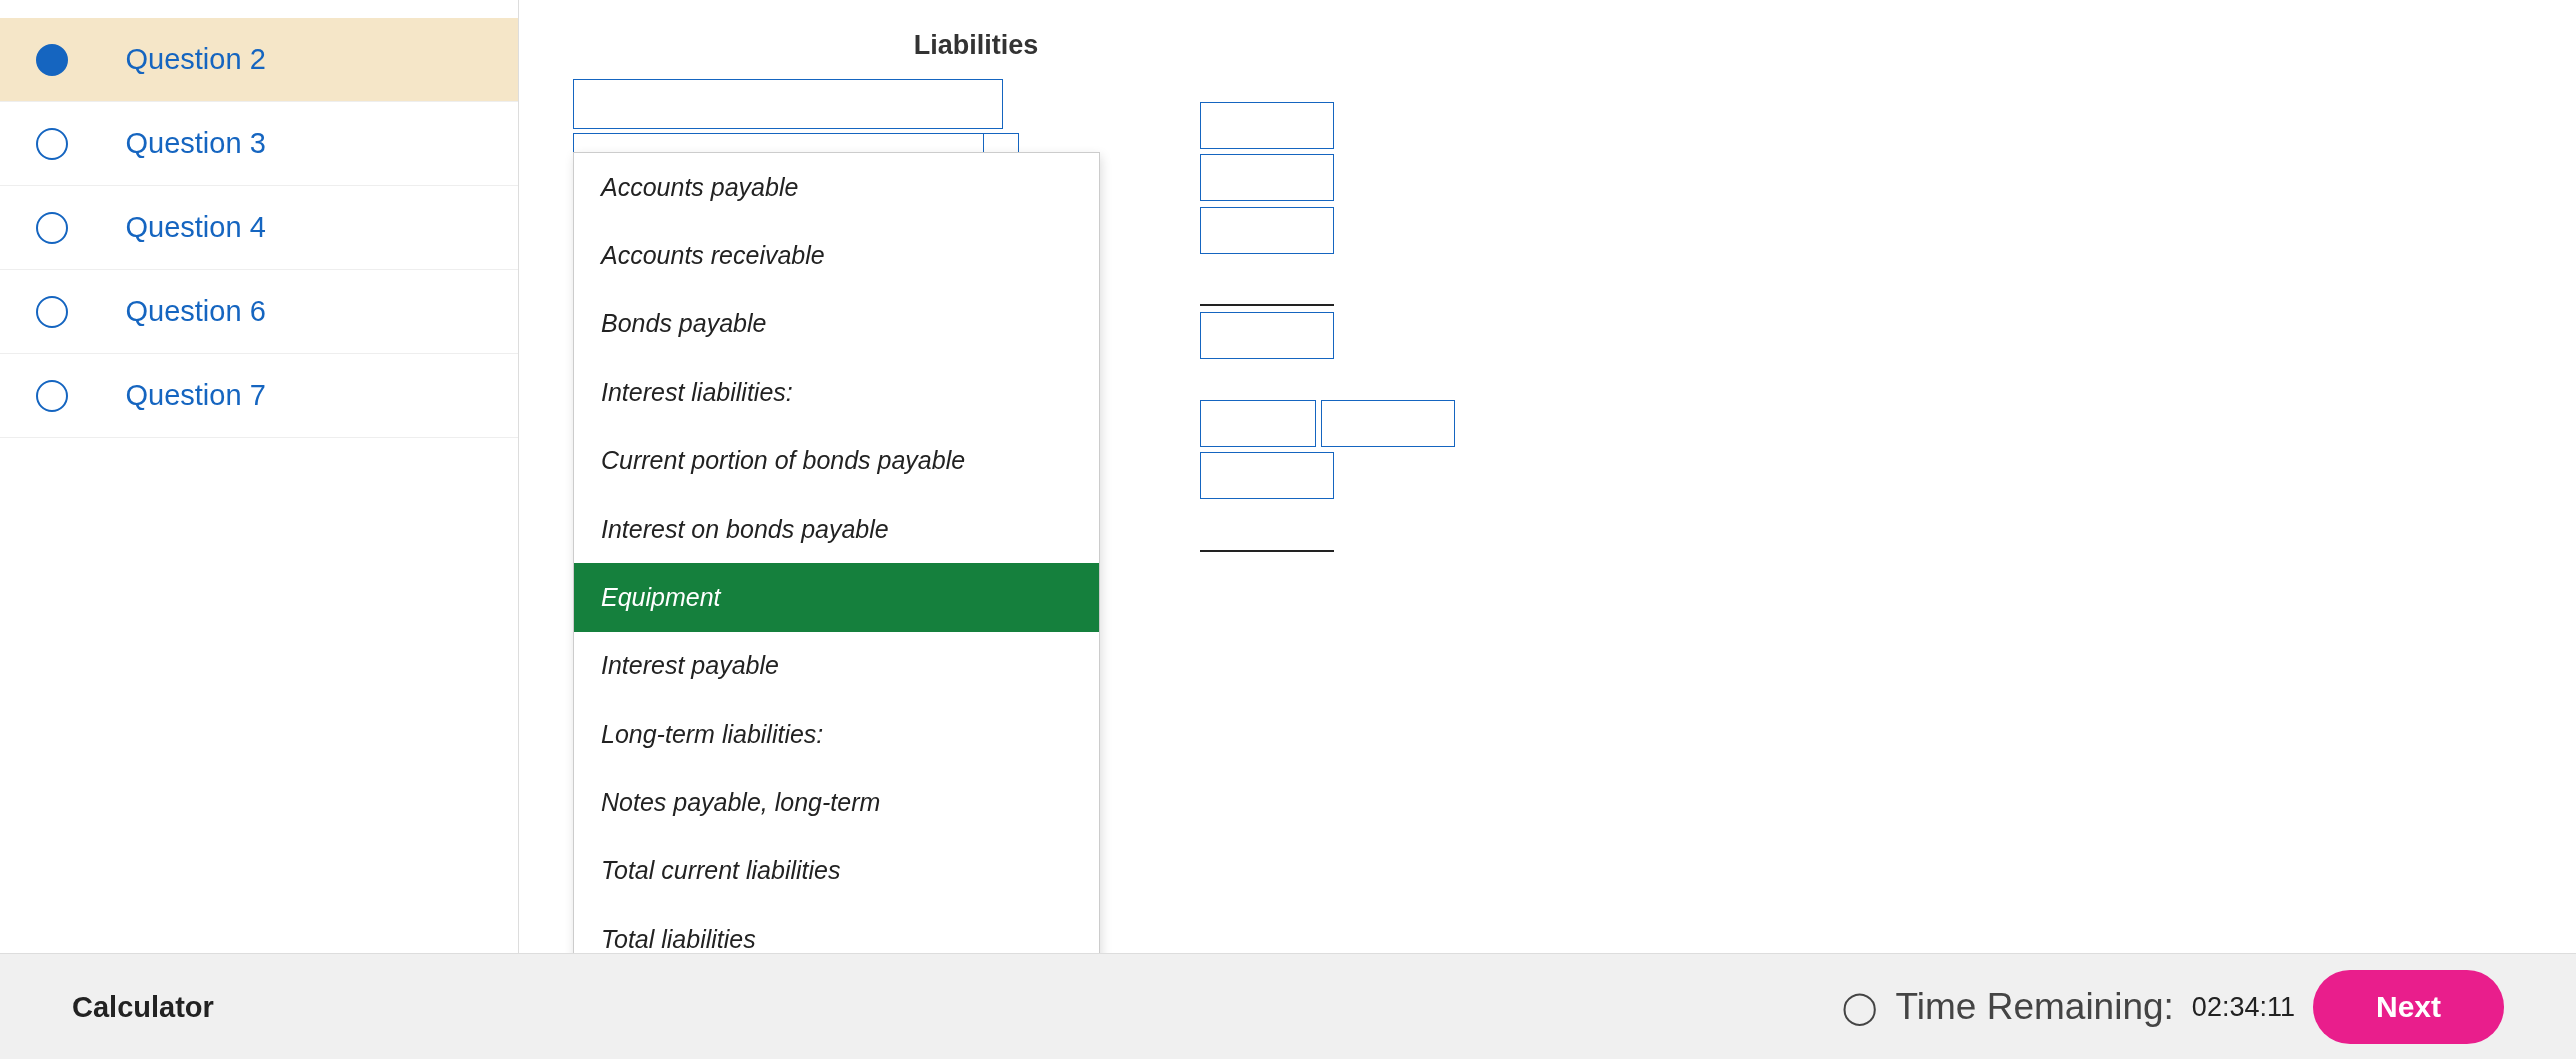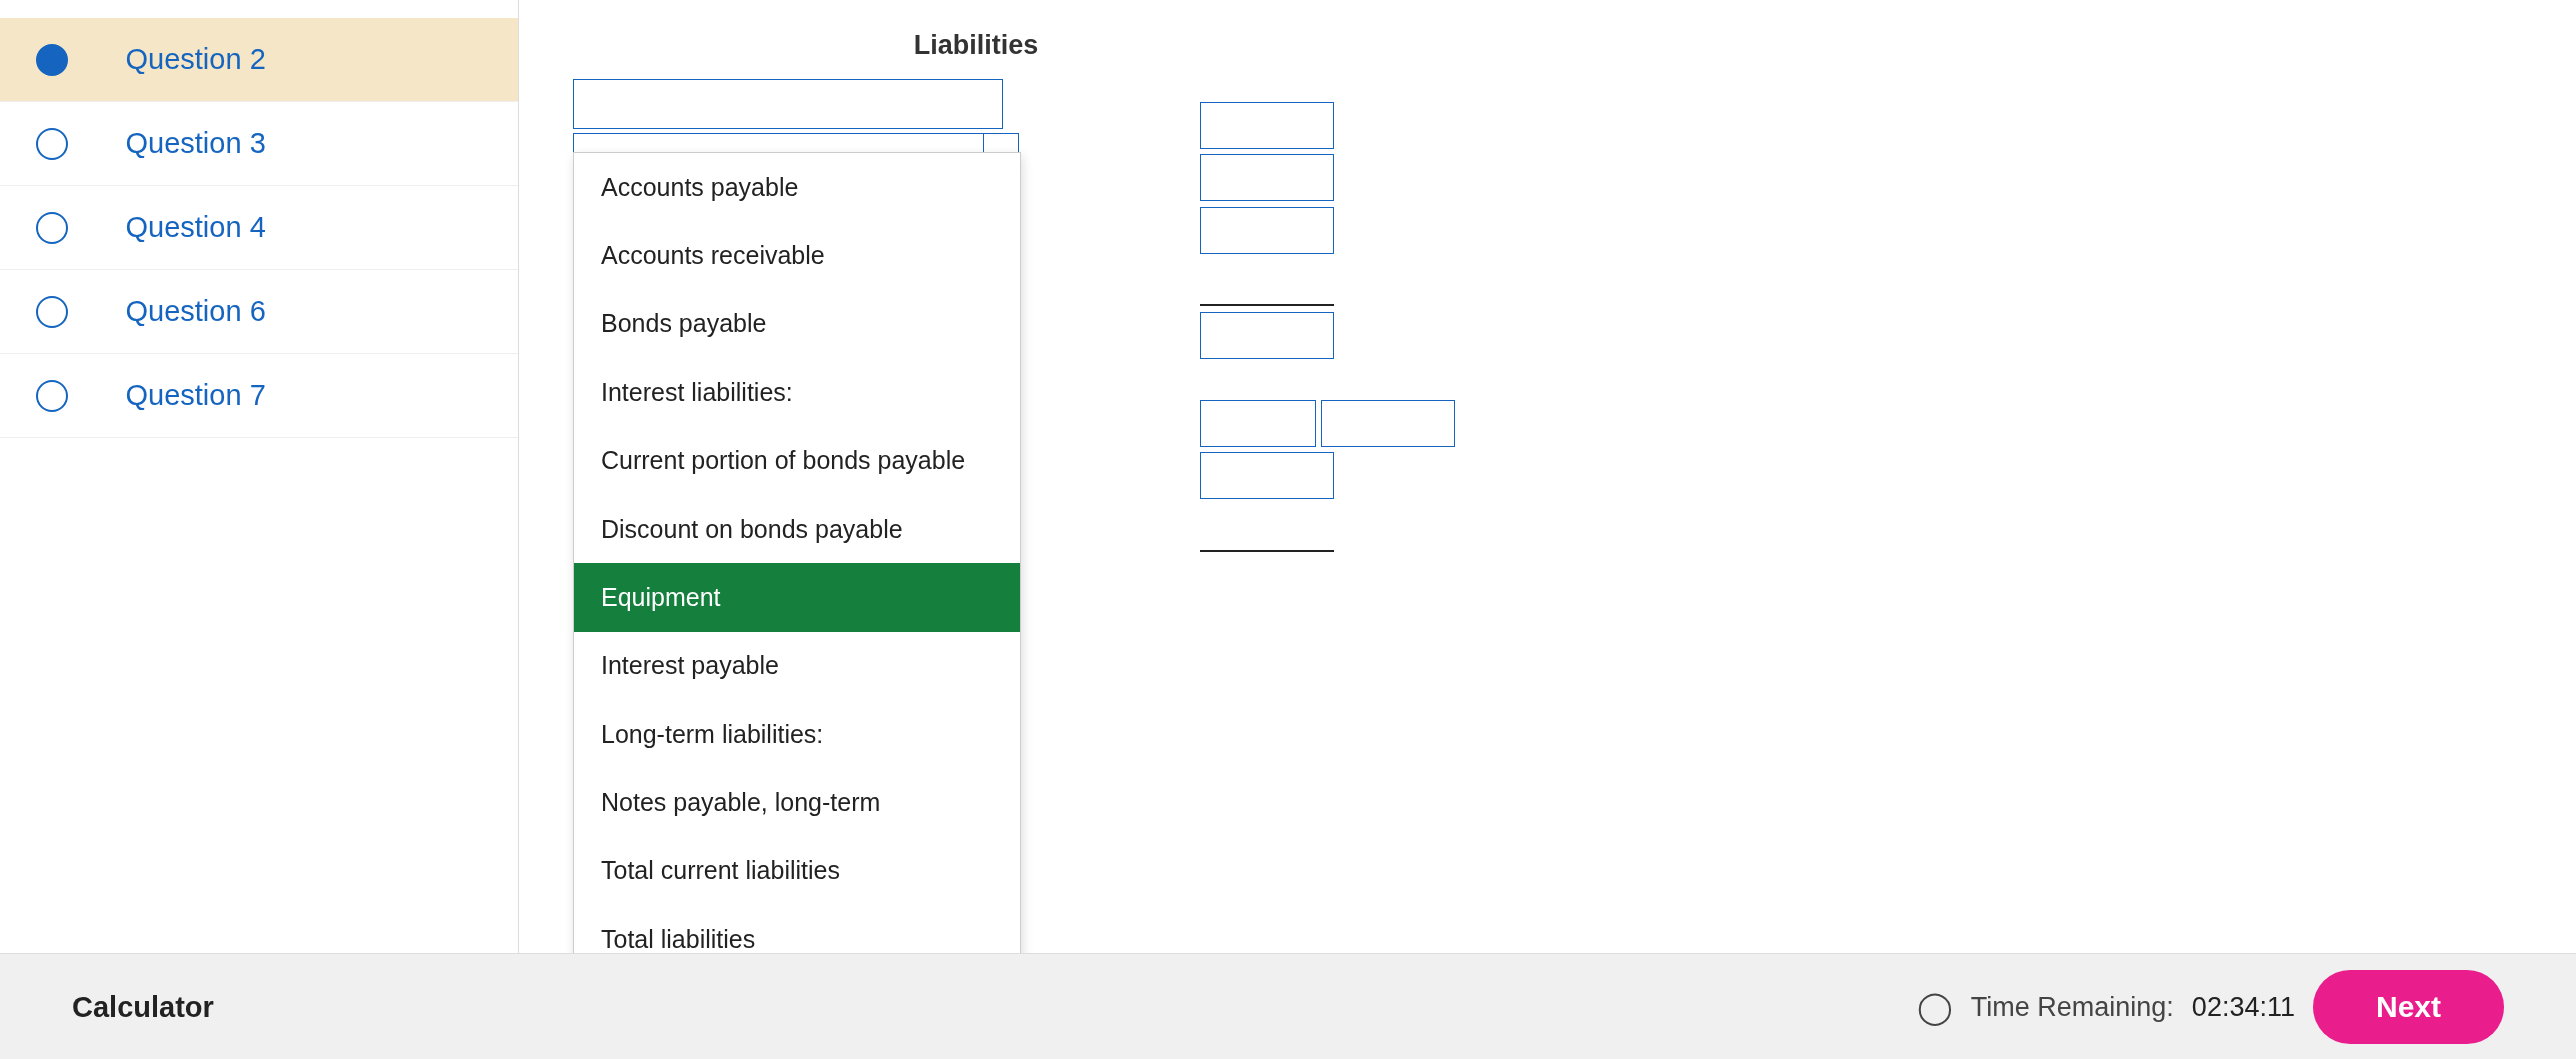--- a/index.html
+++ b/index.html
@@ -112,25 +112,26 @@
       font-size: 18px;
       cursor: pointer;
       margin-left: -1.8px;
     }
 
     
     .dropdown-menu {
       position: absolute;
       top: 122px;
       left: 0;
-      width: 448px;
+      width: 527px;
       background: #fff;
       border: 0.9px solid #ccc;
       z-index: 100;
       box-shadow: 1.8px 3.6px 10.7px rgba(0,0,0,0.15);
+      font-style: italic;
     }
 
     .dropdown-item {
       padding: 19.7px 27px;
       font-size: 25px;
       color: #222;
       cursor: pointer;
       border-bottom: none;
     }
 
@@ -161,21 +162,21 @@
       align-items: center;
       gap: 18px;
     }
 
     .timer-icon {
       font-size: 32px;
       color: #444;
     }
 
     .time-label {
-      font-size: 27px;
+      font-size: 37px;
       color: #444;
       text-align: center;
     }
 
     .time-value {
       font-size: 27px;
       font-weight: normal;
       color: #222;
     }
 
@@ -230,21 +231,21 @@
         <input type="text" class="form-input dropdown-input" style="">
         <div class="dropdown-arrow">▼</div>
       </div>
 
       <div class="dropdown-menu" id="dropdown-list">
       <div class="dropdown-item">Accounts payable</div>
           <div class="dropdown-item">Accounts receivable</div>
           <div class="dropdown-item">Bonds payable</div>
           <div class="dropdown-item">Interest liabilities:</div>
           <div class="dropdown-item">Current portion of bonds payable</div>
-          <div class="dropdown-item">Discount on bonds payable</div>
+          <div class="dropdown-item">Interest on bonds payable</div>
           <div class="dropdown-item selected">Equipment</div>
           <div class="dropdown-item">Interest payable</div>
           <div class="dropdown-item">Long-term liabilities:</div>
           <div class="dropdown-item">Notes payable, long-term</div>
           <div class="dropdown-item">Total current liabilities</div>
           <div class="dropdown-item">Total liabilities</div>
         </div>
 
       <div style="position: absolute; top: 72px; left: 627px; display: flex; flex-direction: column; gap: 5.4px;">
         <input type="text" class="form-input" style="width: 134px; height: 47px;">

